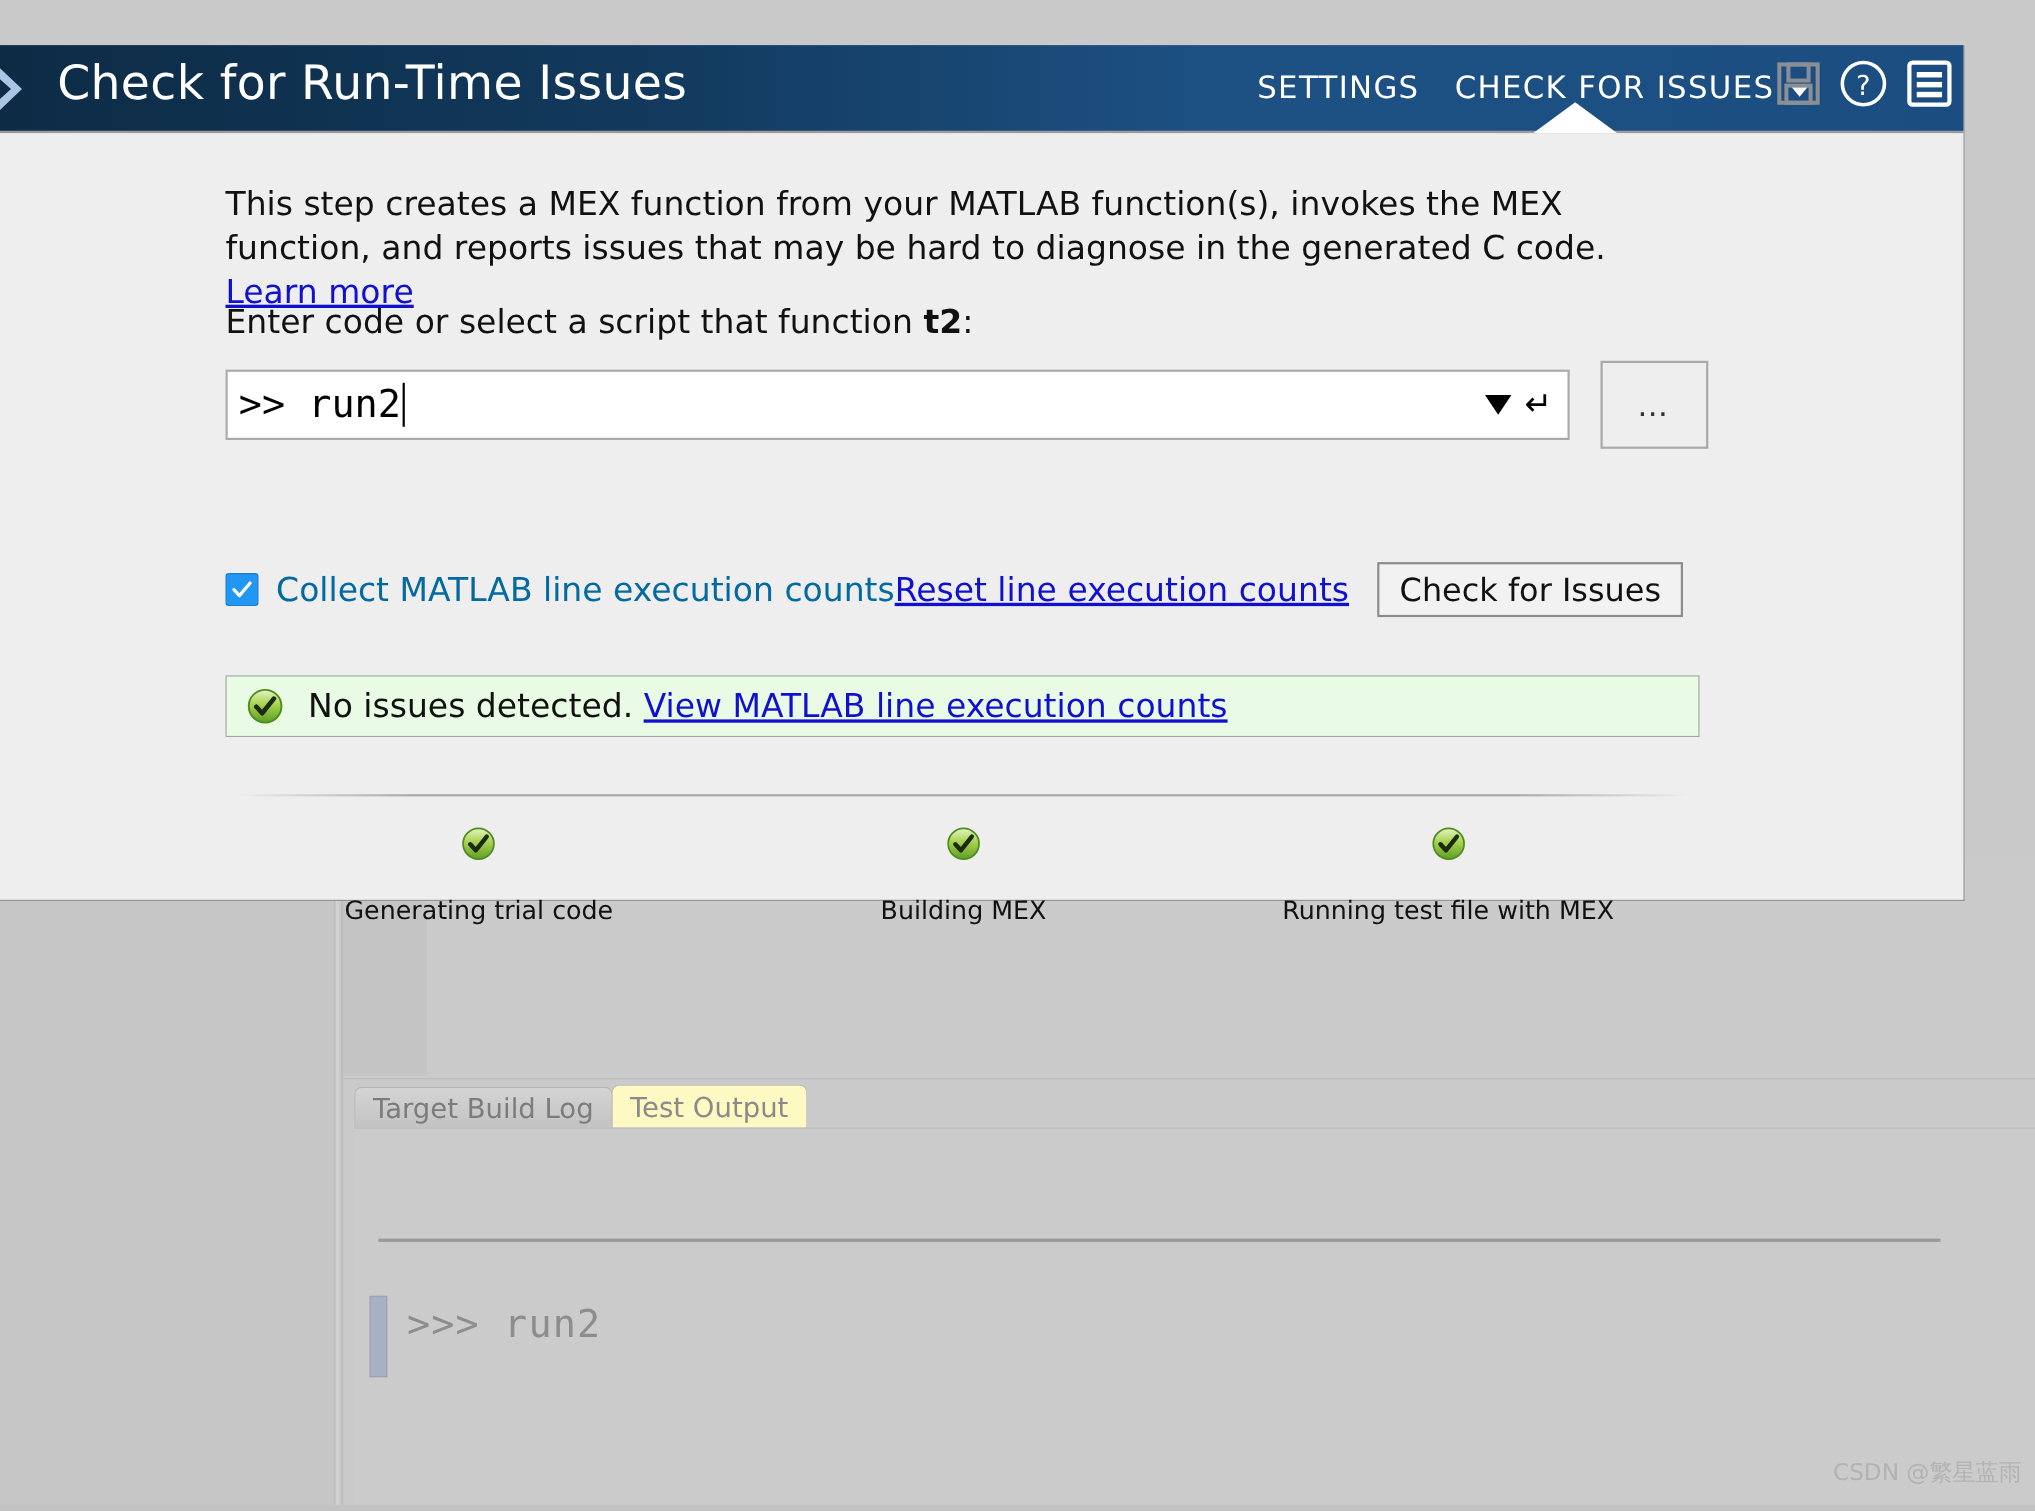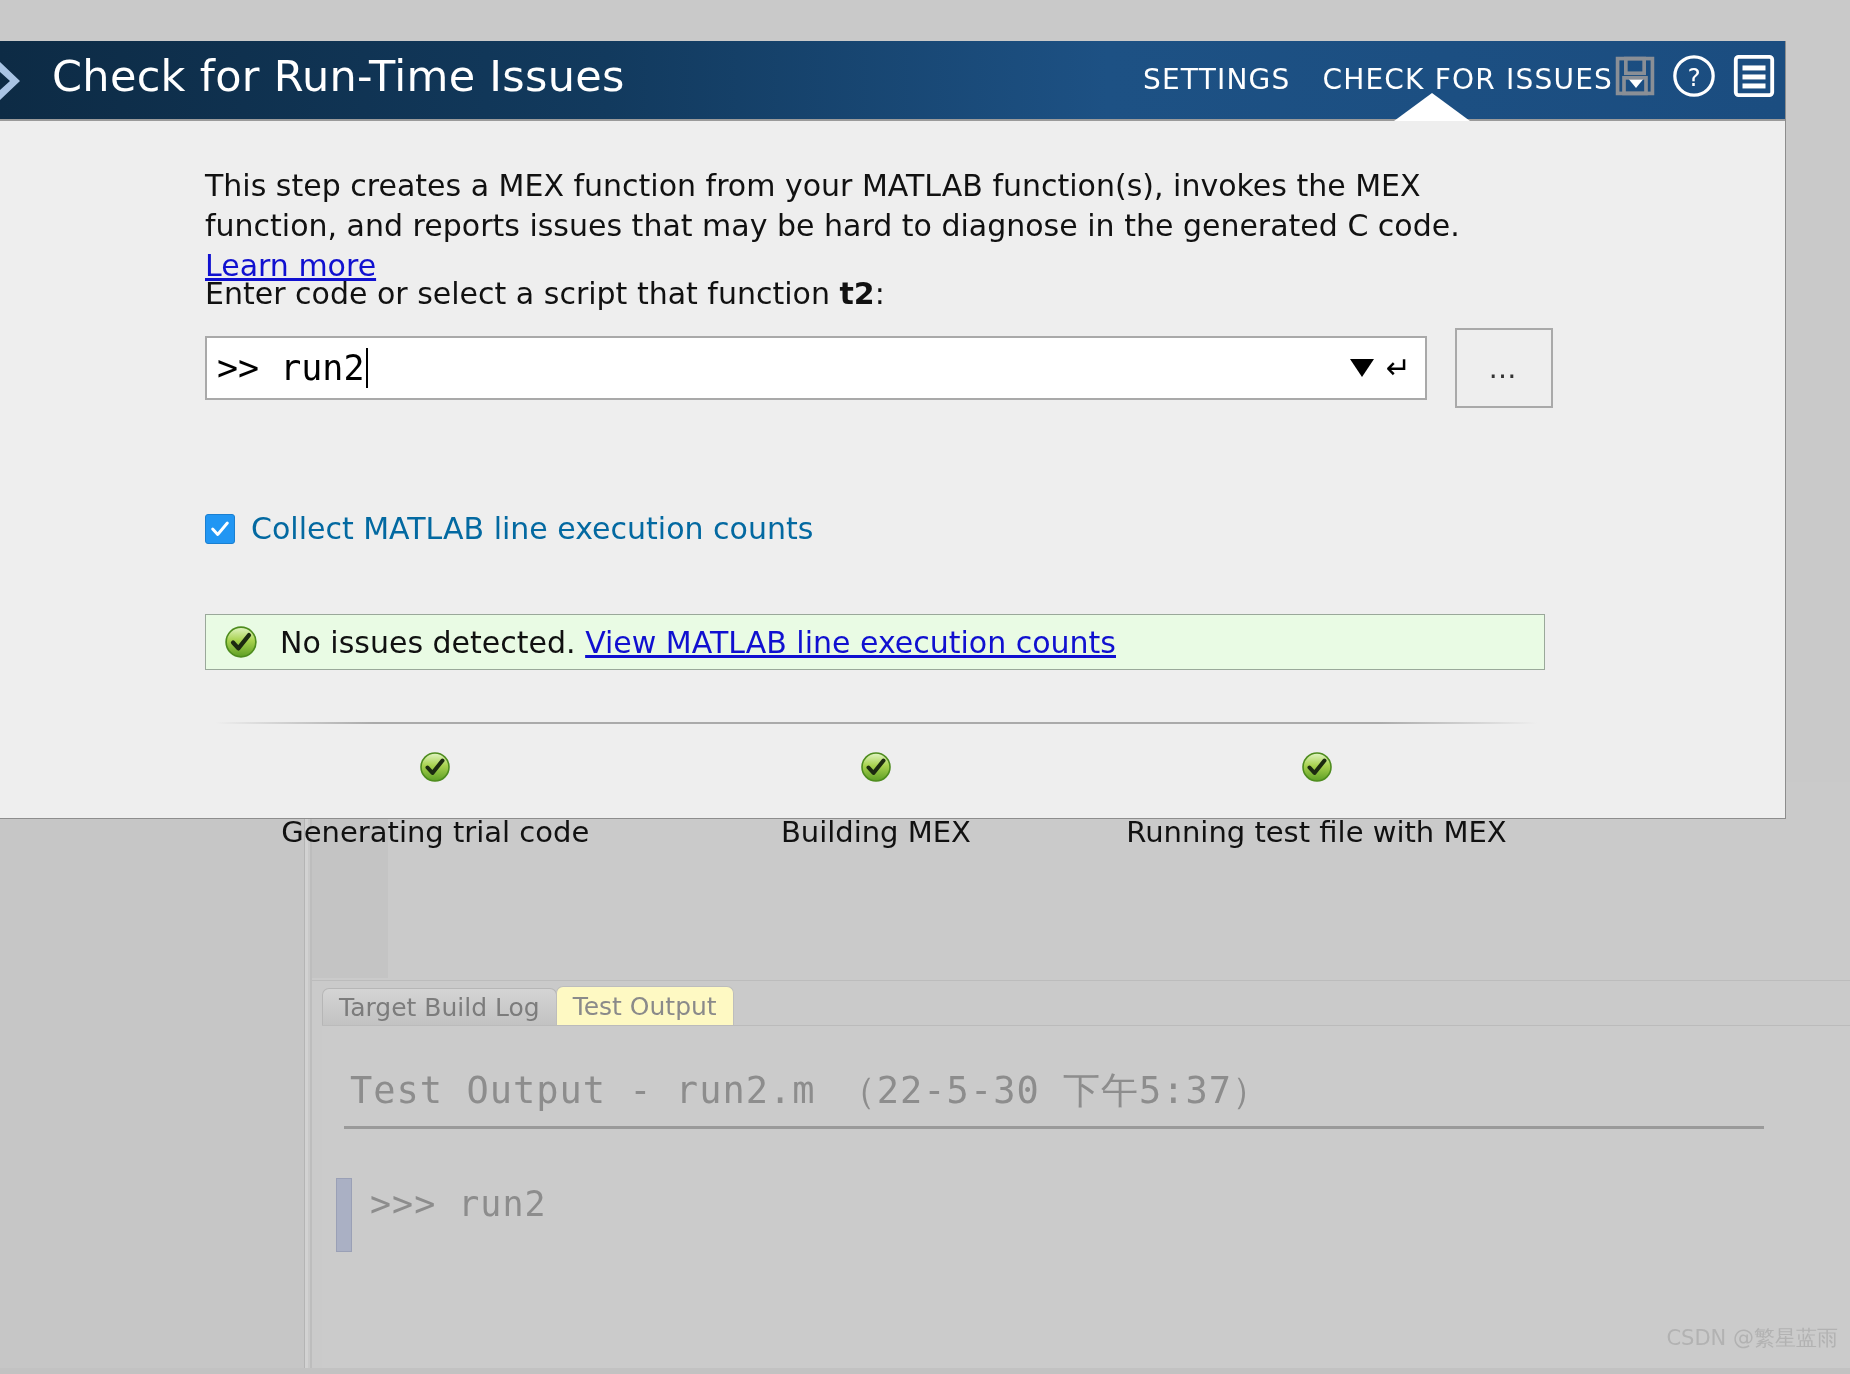--- a/index.html
+++ b/index.html
@@ -207,21 +207,21 @@
     position: absolute; left: 215px; top: 601px; width: 1322px; height: 2px;
     background: linear-gradient(to right, rgba(170,170,170,0) 0%, #aaaaaa 12%, #aaaaaa 88%, rgba(170,170,170,0) 100%);
   }
 
   .steps {
     position: absolute; left: 215px; top: 630px; width: 1322px;
     display: flex;
   }
   .step { text-align: center; }
   .step-ic { margin: 0 auto 28px auto; }
-  .step-label { font-size: 29px; color: #111; white-space: nowrap; }
+  .step-label { font-size: 23px; color: #111; white-space: nowrap; }
 
   .chk-circle { display: block; }
 </style>
 </head>
 <body>
 
 <div id="root">
 
   <div class="bg-left-col"></div>
   <div class="bg-right-col"></div>
@@ -234,21 +234,20 @@
   <div class="tabpanel">
     <div class="tabstrip">
       <div class="tab">
         <span>Target Build Log</span>
       </div>
       <div class="tab active">
         <span>Test Output</span>
       </div>
     </div>
     <div class="tabbody">
-      <div class="output-title">Test Output - run2.m  （22-5-30 下午5:37）</div>
       <div class="output-rule"></div>
       <div class="output-bar"></div>
       <div class="output-line">&gt;&gt;&gt; run2</div>
     </div>
   </div>
 
   <div class="wm-strip"></div>
   <div class="watermark">CSDN @繁星蓝雨</div>
 
   <div class="dialog">
@@ -320,20 +319,24 @@
         <div class="dots-btn">…</div>
       </div>
 
       <div class="optrow">
         <span class="cbx">
           <svg width="22" height="22" viewBox="0 0 24 24" aria-hidden="true">
             <polyline points="4,12 9.5,18 20,5.5" fill="none" stroke="#ffffff" stroke-width="3.2" stroke-linecap="round" stroke-linejoin="round"></polyline>
           </svg>
         </span>
         <span class="cbx-label">Collect MATLAB line execution counts</span>
+        <span class="optrow-right">
+          <span class="reset-link">Reset line execution counts</span>
+          <span class="btn">Check for Issues</span>
+        </span>
       </div>
 
       <div class="banner">
         <span>
           <svg class="chk-circle" width="34" height="34" viewBox="0 0 32 32" aria-hidden="true">
             <defs>
               <linearGradient id="gchk" x1="0" y1="0" x2="0" y2="1">
                 <stop offset="0%" stop-color="#e2f5c4"></stop>
                 <stop offset="45%" stop-color="#a8d24f"></stop>
                 <stop offset="100%" stop-color="#5d9e24"></stop>

